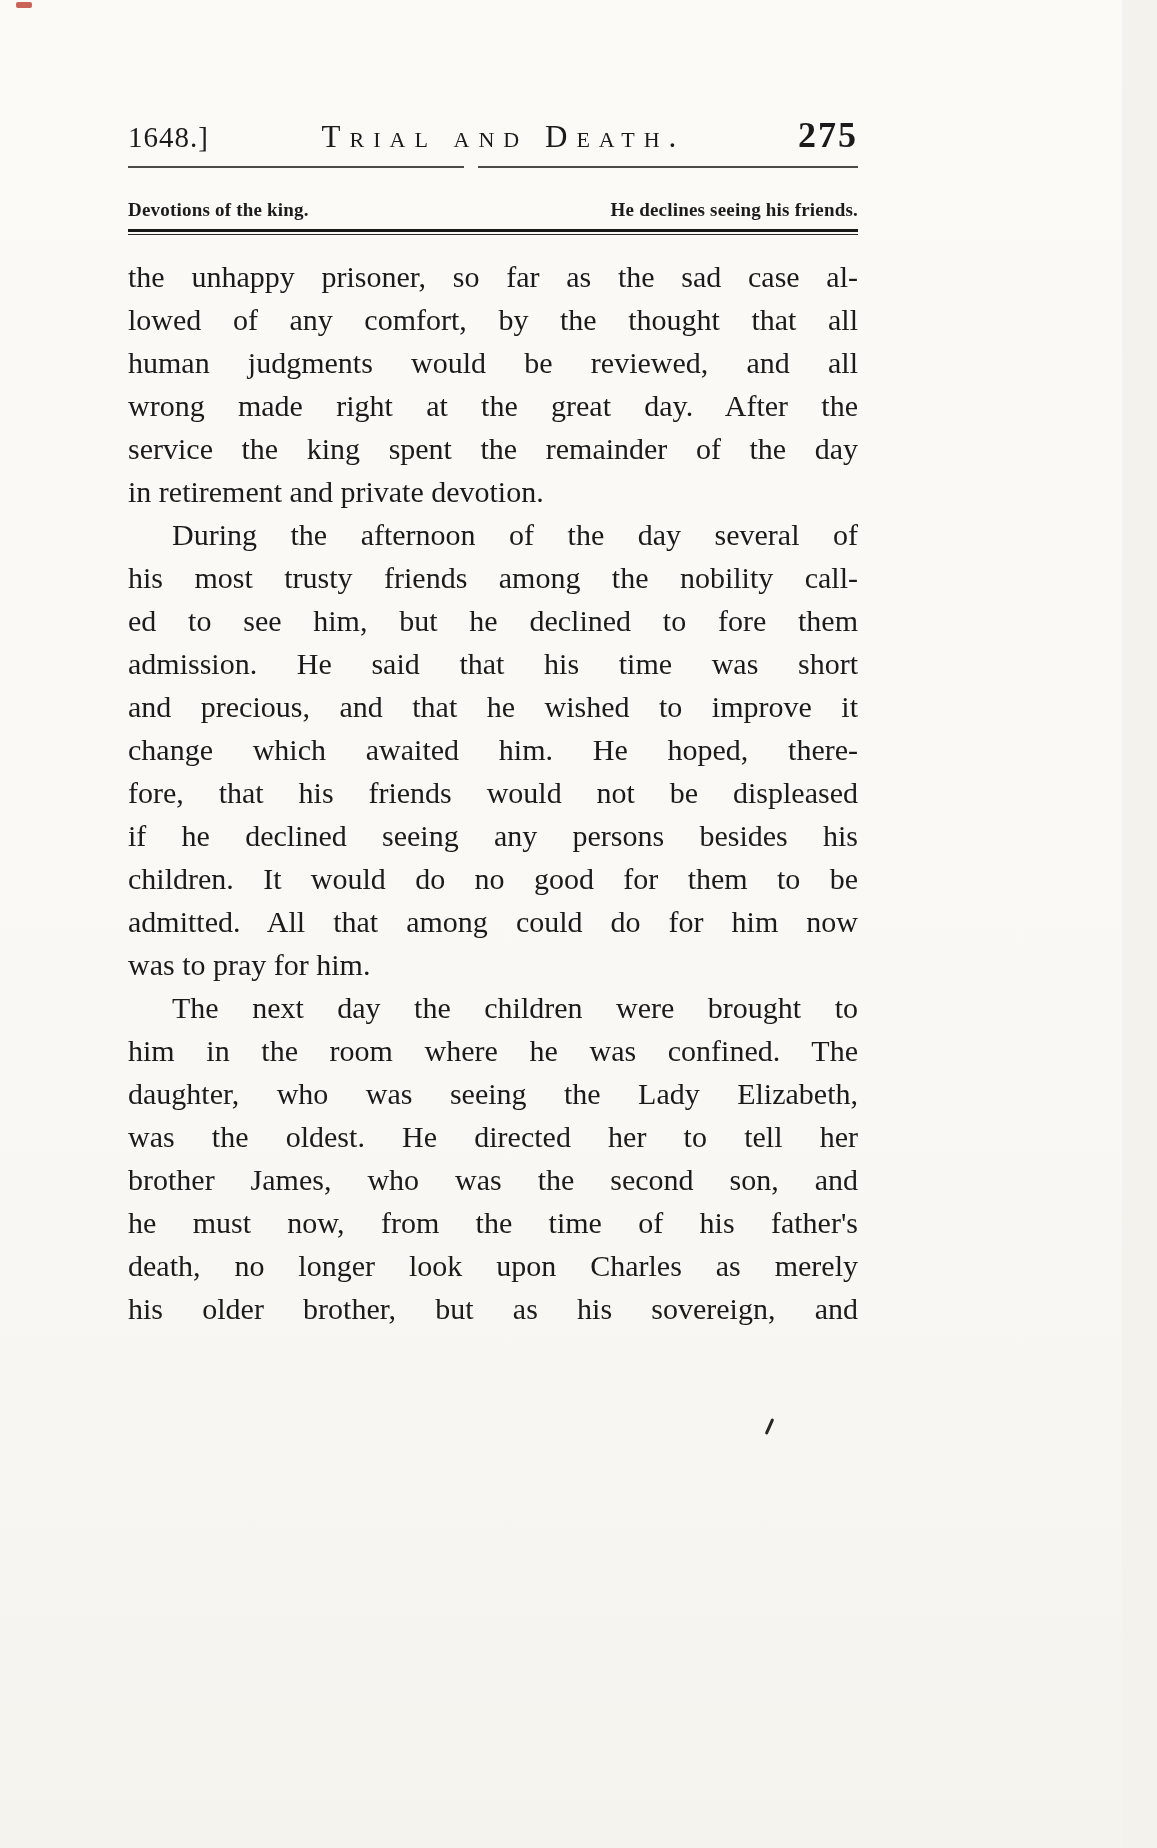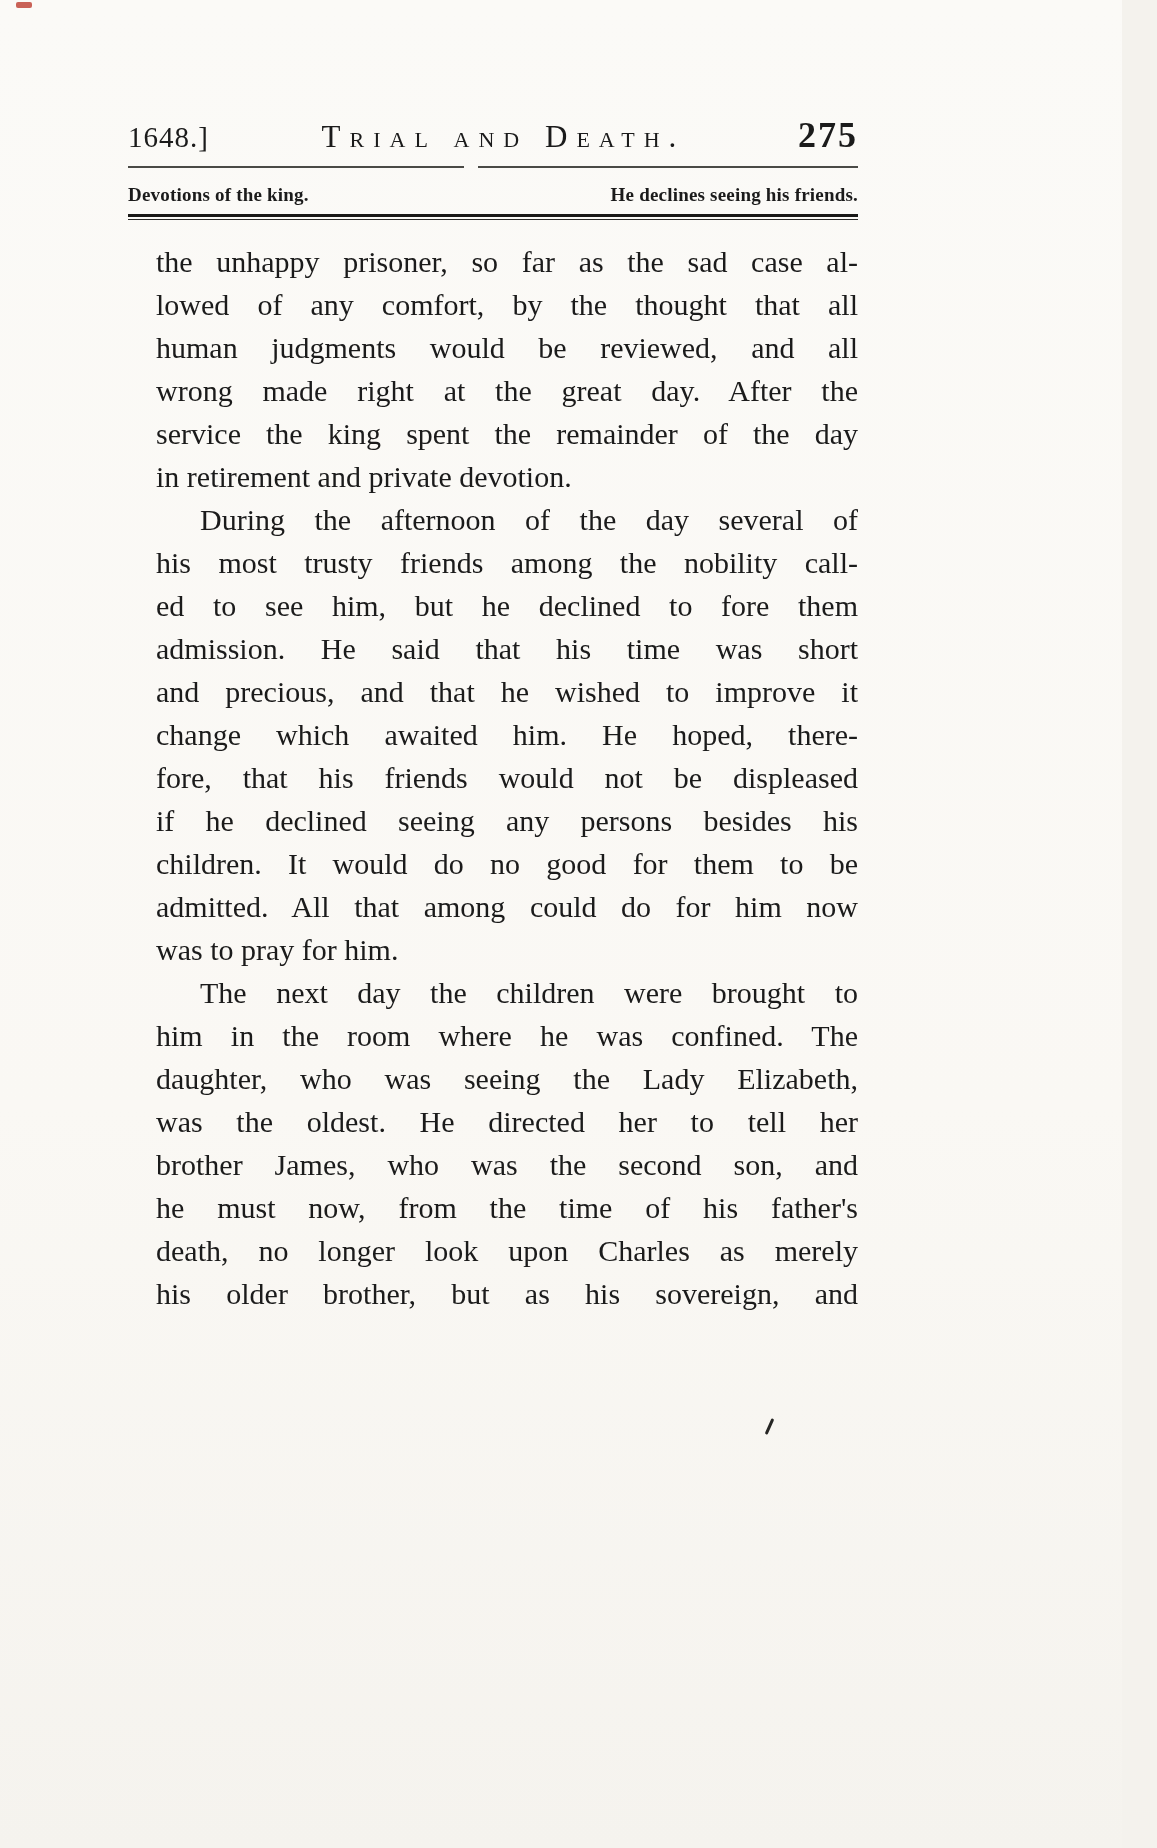--- a/index.html
+++ b/index.html
@@ -42,38 +42,38 @@
   }
   .thin-rule .seg {
     position: absolute; top: 0; height: 2px; background: #4a4a46;
   }
   .thin-rule .seg-a { left: 0; width: 46%; }
   .thin-rule .seg-b { left: 48%; width: 52%; }
 
   .running-row {
     display: flex;
     justify-content: space-between;
-    margin-top: 16px;
+    margin-top: 31px;
     font-size: 19px;
     font-weight: bold;
     letter-spacing: 0.2px;
   }
   .main-rule {
     margin-top: 8px;
     border-top: 3px solid #191917;
     border-bottom: 1px solid #2a2a28;
     height: 2px;
   }
 
   .body-text {
     margin-top: 20px;
     font-size: 30px;
     line-height: 43px;
   }
-  .line { text-align: justify; text-align-last: justify; margin-left: 28px; }
+  .line { text-align: justify; text-align-last: justify; }
   .line.end { text-align-last: left; }
   .line.indent { text-indent: 44px; }
 
   .stray-mark {
     position: absolute;
     left: 768px; top: 1418px;
     width: 3px; height: 17px;
     background: #262624;
     border-radius: 2px;
     transform: rotate(24deg);

